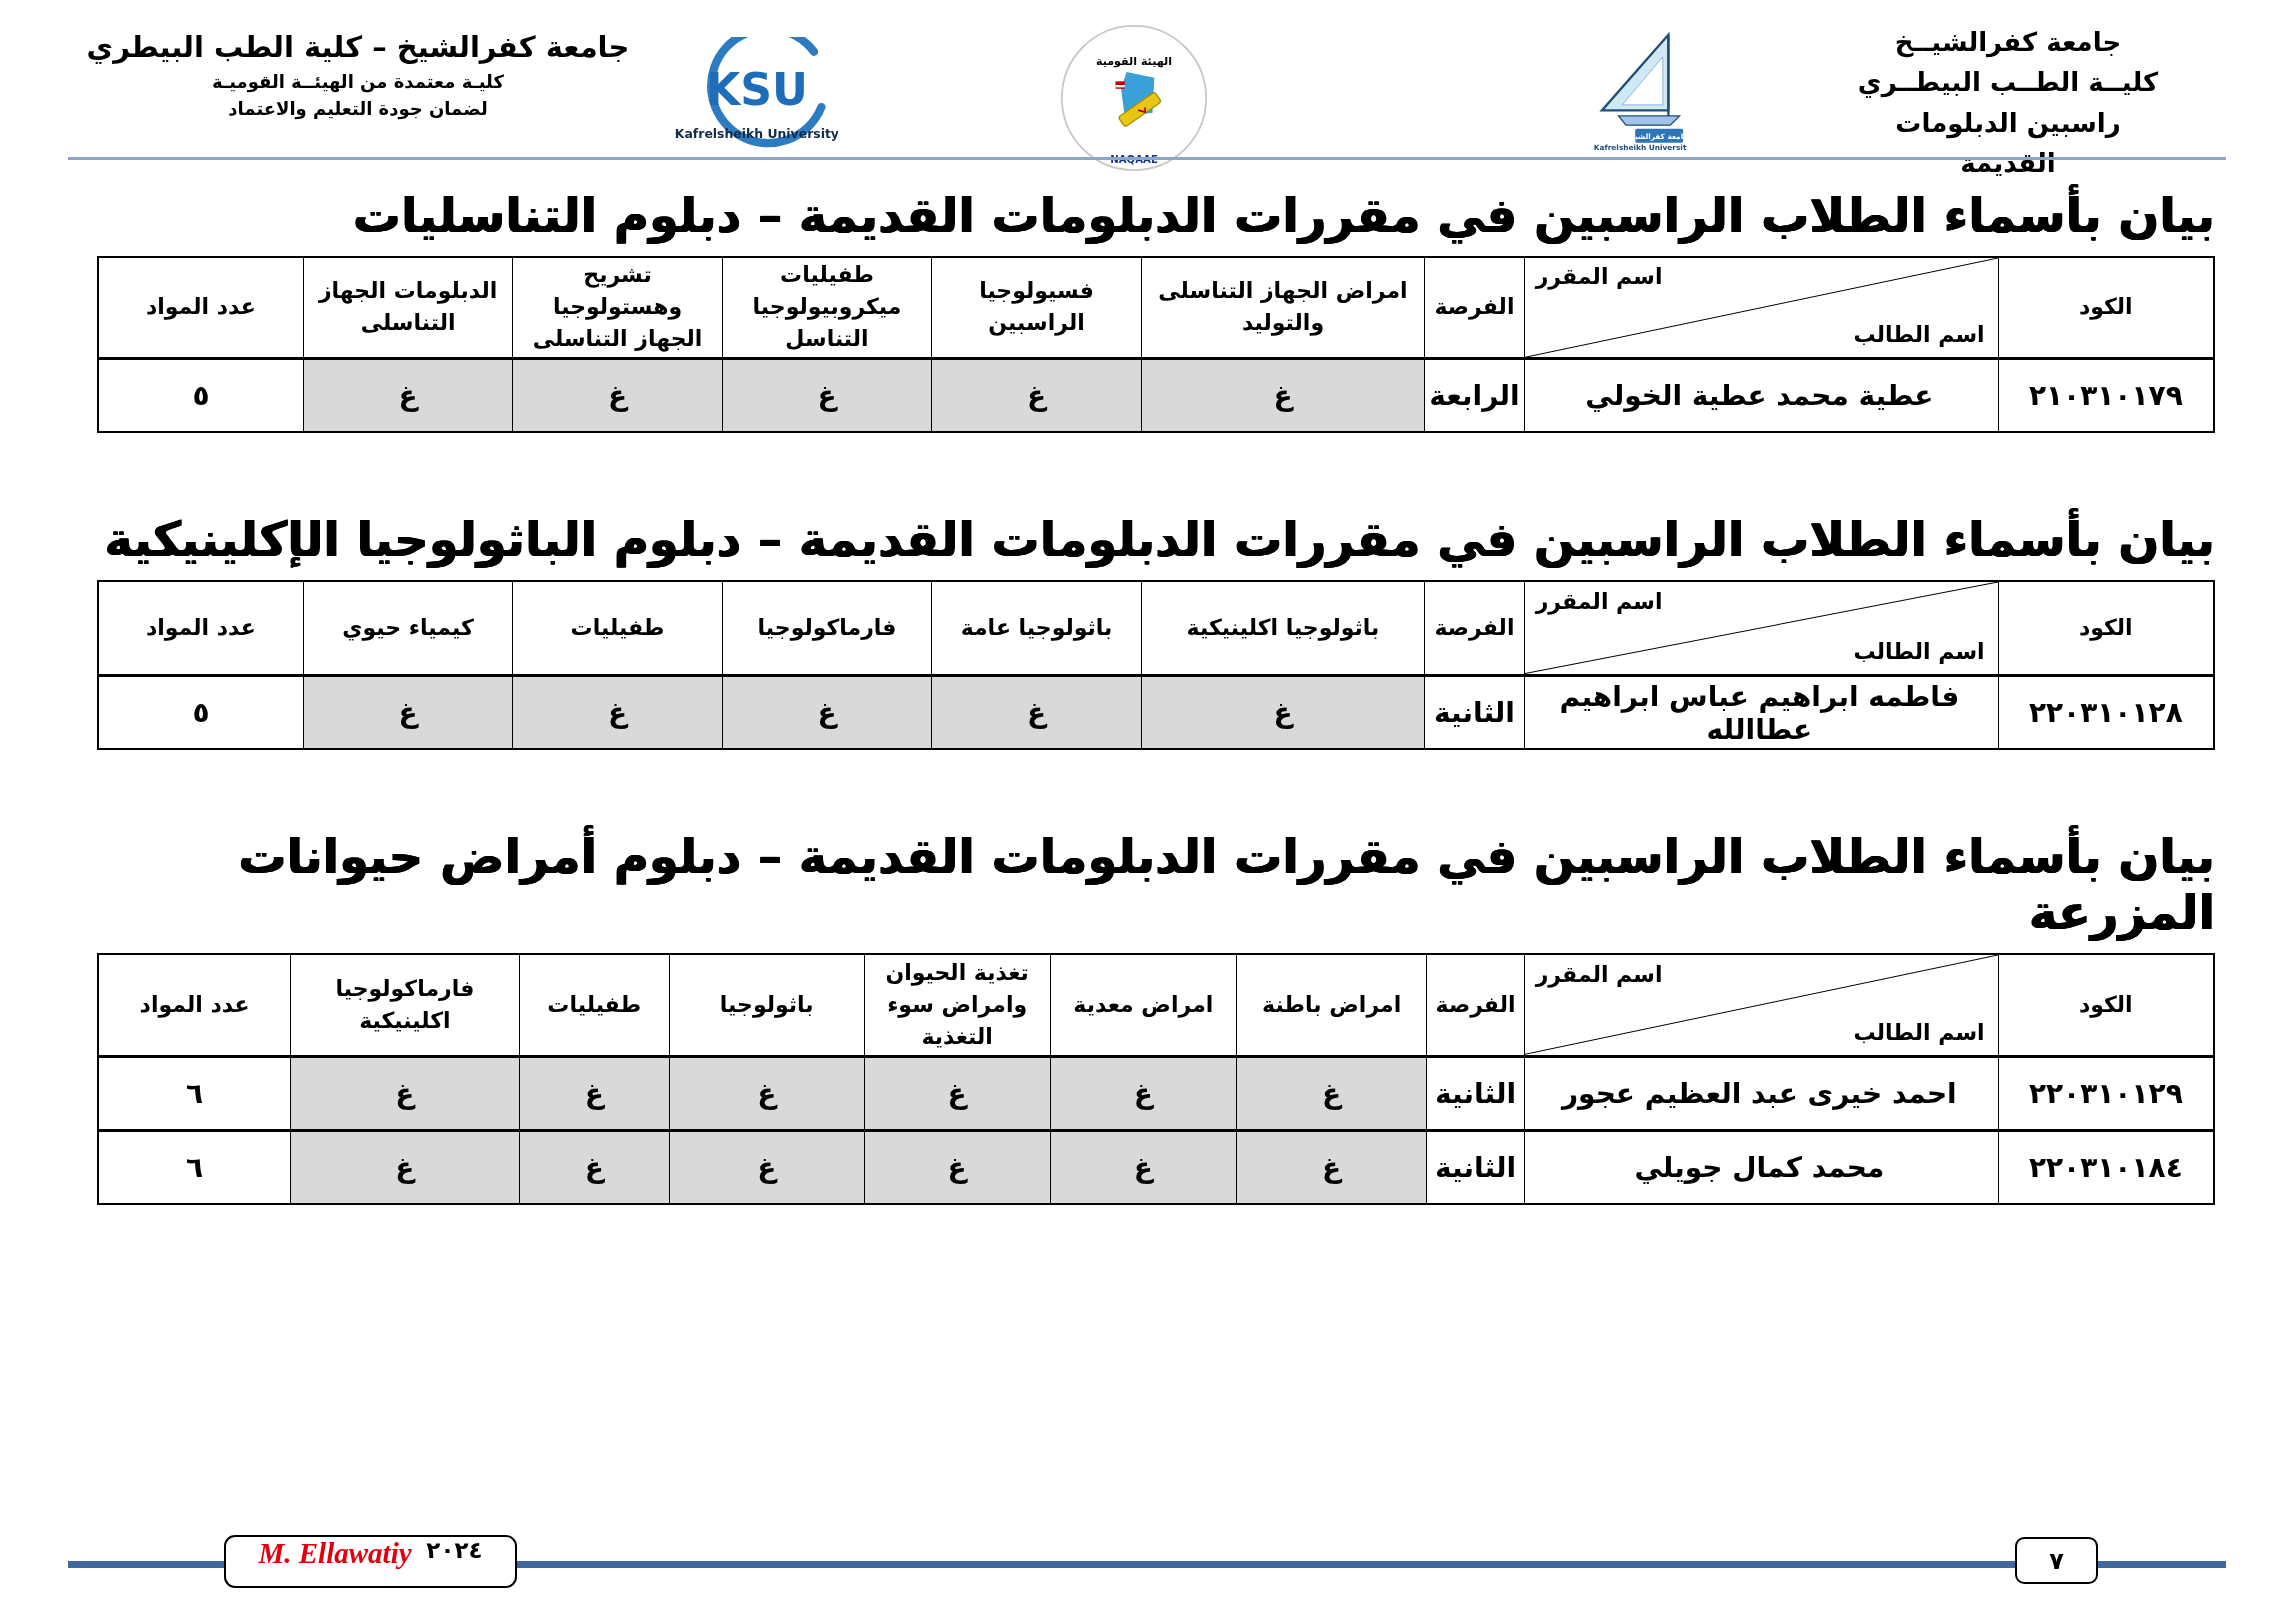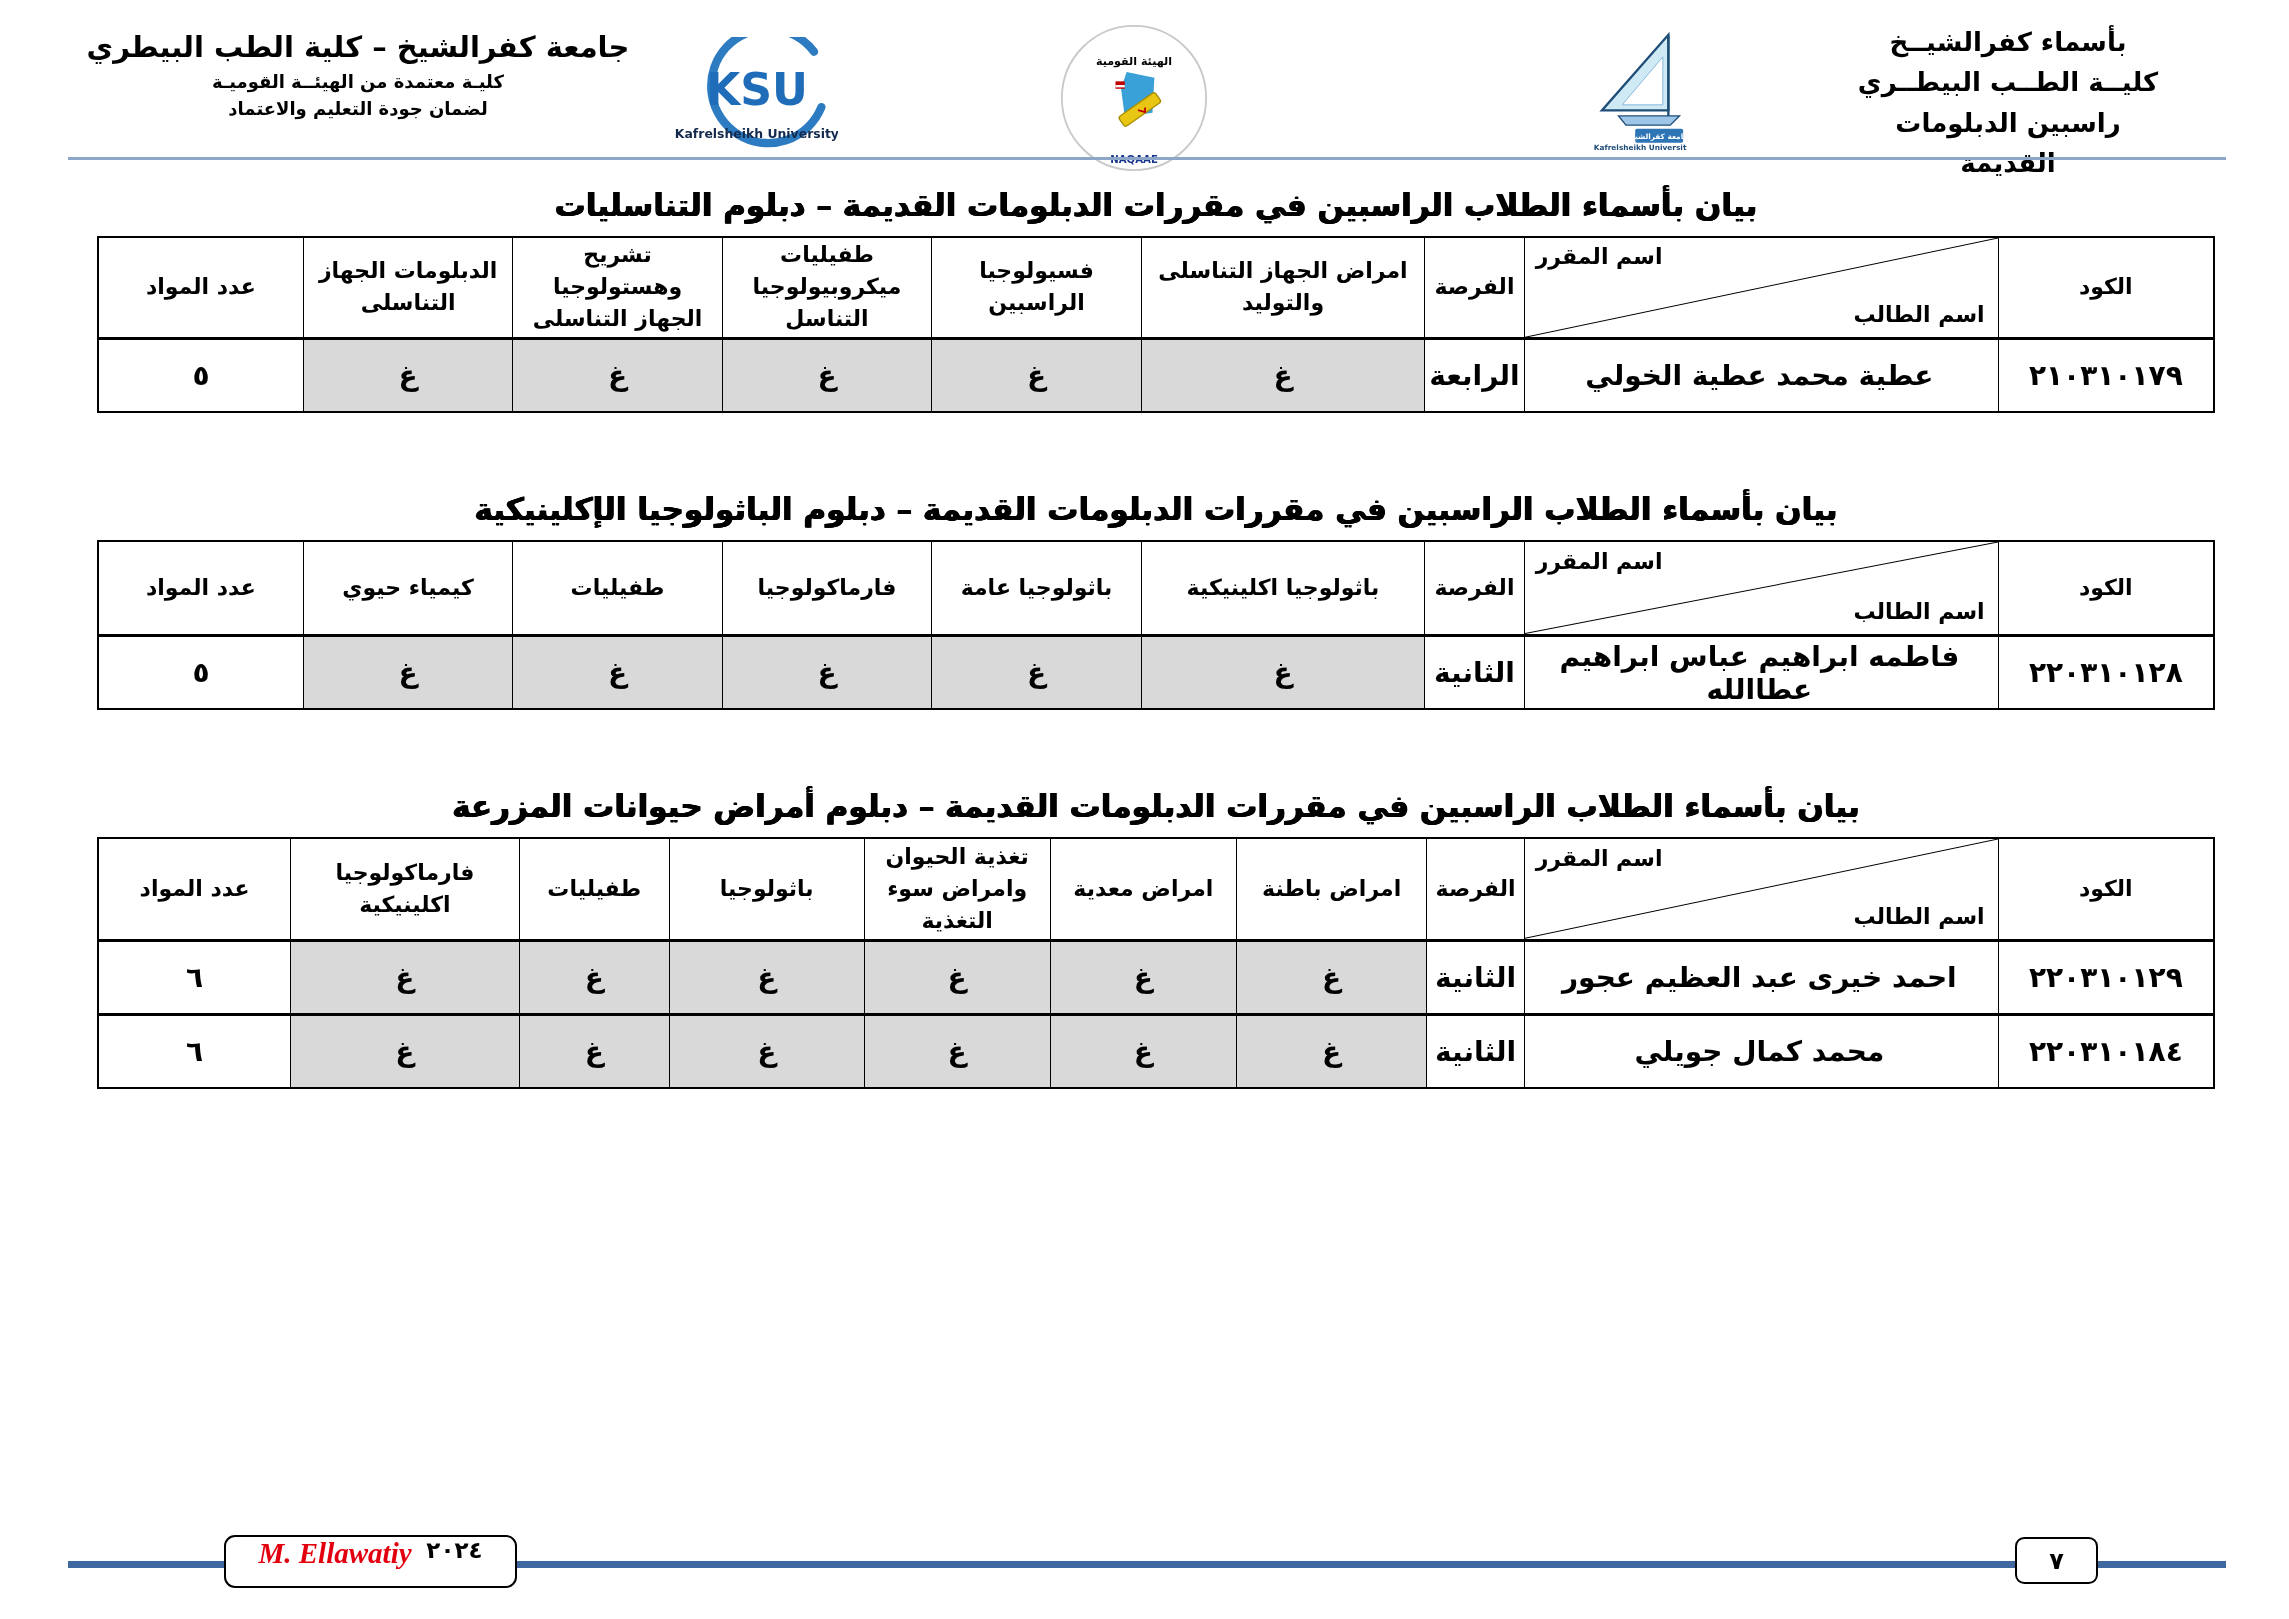--- a/index.html
+++ b/index.html
@@ -20,21 +20,21 @@
                font-size:26px; line-height:1.55; }
 
   .ksu  { position:absolute; top:37px; left:674px; }
   .naqaae { position:absolute; top:24px; left:1060px; }
   .sail { position:absolute; top:31px; left:1587px; }
 
   .hdr-line { position:absolute; top:157px; left:68px; width:2158px; height:2.8px; background:#8ba6c6; }
 
   
   .content { position:absolute; top:168px; left:97px; width:2118px; }
-  .sec-title { text-align:center; font-size:31px; font-weight:bold; margin:78px 0 13px;
+  .sec-title { text-align:right; font-size:48px; font-weight:bold; margin:78px 0 13px;
                text-shadow:0.6px 0 currentColor, -0.6px 0 currentColor; letter-spacing:0.5px; }
   .sec-title.first { margin-top:18.5px; }
 
   table.tbl { width:100%; border-collapse:collapse; table-layout:fixed; border:2.8px solid #000; }
   table.tbl td { border:1.8px solid #000; text-align:center; vertical-align:middle; font-weight:bold; overflow:hidden; }
   tr.hdr td { height:94px; font-size:22px; line-height:1.45; border-bottom:3.7px solid #000; padding:1.8px 3.7px; }
   tr.data td { height:74px; font-size:28px; }
   tr.data + tr.data td { border-top:3.7px solid #000; }
 
   td.code-h  { font-size:31px; }
@@ -116,21 +116,21 @@
       <polygon points="82,28 82,80 38,80" fill="#ffffff" stroke="#7fb3d8" stroke-width="1"></polygon>
       <line x1="88" y1="4" x2="88" y2="96" stroke="#1f4e79" stroke-width="2.5"></line>
       <polygon points="34,92 100,92 90,102 42,102" fill="#9fc5e8" stroke="#1f4e79" stroke-width="1.5"></polygon>
       <rect x="52" y="106" width="52" height="15" rx="2" fill="#2e75b6"></rect>
       <text x="78" y="117" text-anchor="middle" font-size="8" font-weight="bold" fill="#ffffff">جامعة كفرالشيخ</text>
       <text x="60" y="129" text-anchor="middle" font-size="8" font-weight="bold" fill="#1f4e79">Kafrelsheikh University</text>
     </svg>
   </div>
 
   <div class="hdr-right">
-    <div>بأسماء كفرالشيــخ</div>
+    <div>جامعة كفرالشيــخ</div>
     <div>كليــة الطــب البيطــري</div>
     <div>راسبين الدبلومات القديمة</div>
   </div>
 
   <div class="hdr-line"></div>
 
   <div class="content">
 
     <div class="sec-title first">بيان بأسماء الطلاب الراسبين في مقررات الدبلومات القديمة – دبلوم التناسليات</div>
     <table class="tbl">

